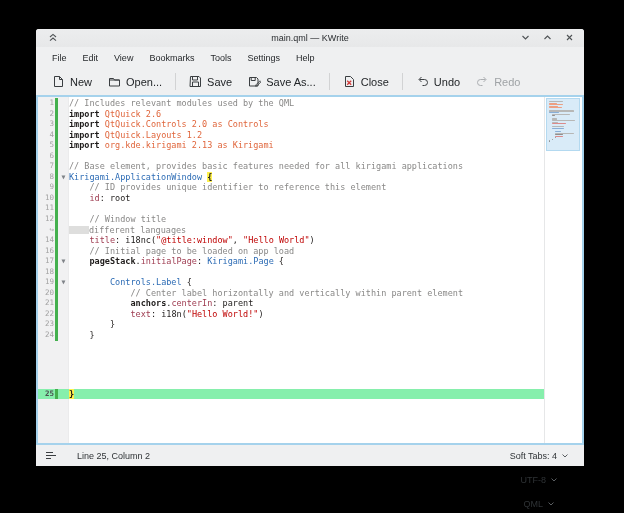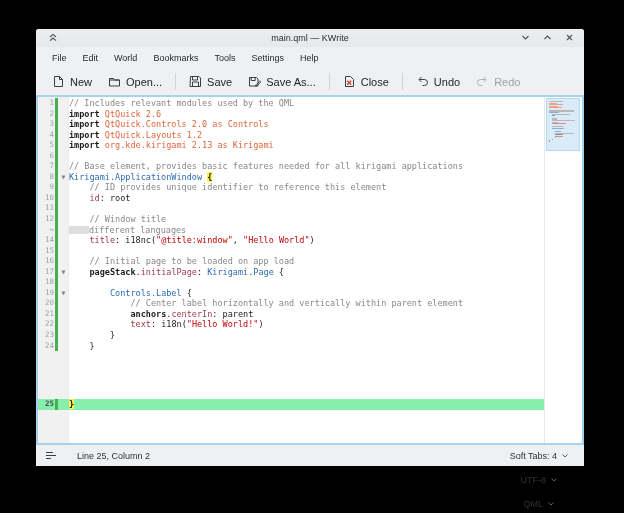--- a/index.html
+++ b/index.html
@@ -86,21 +86,21 @@
         <svg width="9" height="9" viewBox="0 0 9 9">
             <path d="M2 2 L7 7 M7 2 L2 7" fill="none" stroke="#4f5356" stroke-width="1.1"></path>
           </svg>
       </span>
     </span>
   </div>
 
   <div class="menubar" id="menubar">
       <span class="menu-item">File</span>
       <span class="menu-item">Edit</span>
-      <span class="menu-item">World</span>
+      <span class="menu-item">View</span>
       <span class="menu-item">Bookmarks</span>
       <span class="menu-item">Tools</span>
       <span class="menu-item">Settings</span>
       <span class="menu-item">Help</span>
     </div>
 
   <div class="toolbar" id="toolbar">
       <span class="tool-btn">
         <span>
           <svg width="13" height="13" viewBox="0 0 13 13" fill="none" stroke="#3a3e41" stroke-width="1">
@@ -250,26 +250,20 @@
           <span class="ln">↪</span>
           <span class="bar green"></span>
           <span class="fold"></span>
           <span class="code-text"><span class="wrapbox"></span><span class="c-com">different languages</span></span>
         </div>
         <div class="code-row">
           <span class="ln">14</span>
           <span class="bar green"></span>
           <span class="fold"></span>
           <span class="code-text"><span class="c-pln">    </span><span class="c-prop">title</span><span class="c-pln">: </span><span class="c-pln">i18nc</span><span class="c-pln">(</span><span class="c-str">"@title:window"</span><span class="c-pln">, </span><span class="c-str">"Hello World"</span><span class="c-pln">)</span></span>
-        </div>
-        <div class="code-row">
-          <span class="ln">15</span>
-          <span class="bar green"></span>
-          <span class="fold"></span>
-          <span class="code-text"></span>
         </div>
         <div class="code-row">
           <span class="ln">16</span>
           <span class="bar green"></span>
           <span class="fold"></span>
           <span class="code-text"><span class="c-com">    // Initial page to be loaded on app load</span></span>
         </div>
         <div class="code-row">
           <span class="ln">17</span>
           <span class="bar green"></span>

